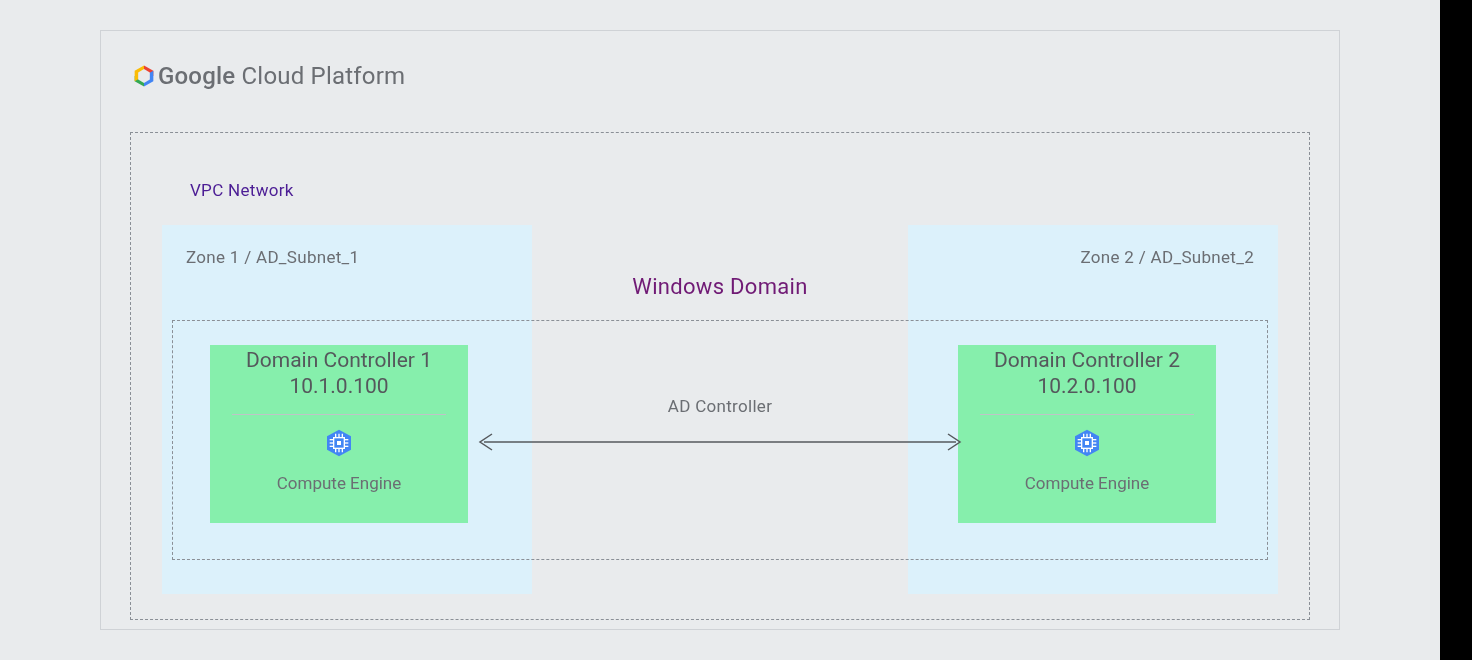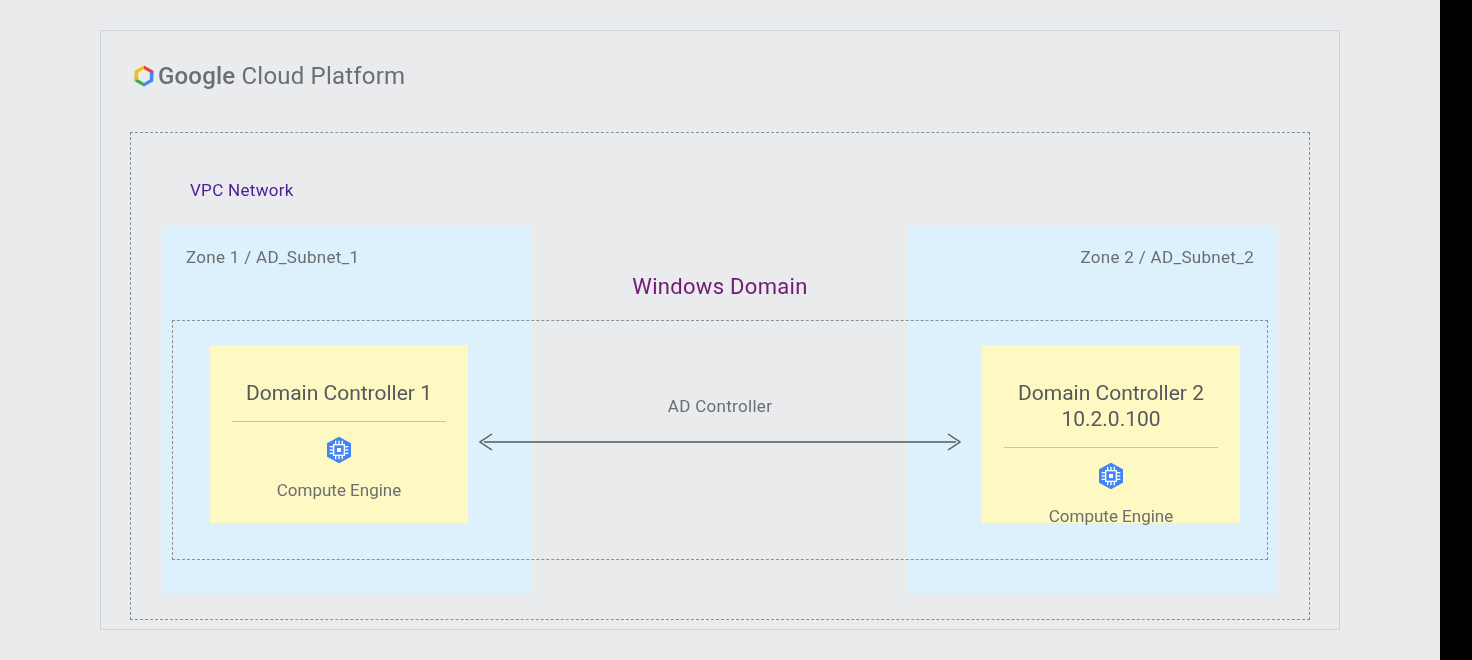--- a/index.html
+++ b/index.html
@@ -89,25 +89,25 @@
     transform: translateX(-50%);
     font-size: 22px;
     color: #701a75;
     letter-spacing: 0.3px;
   }
   .card {
     position: absolute;
     top: 345px;
     width: 258px;
     height: 178px;
-    background: #fef9c3;
-    padding: 36px 22px 0 22px;
+    background: #86efac;
+    padding: 3px 22px 0 22px;
   }
   .card.left  { left: 210px; }
-  .card.right { right: 200px; }
+  .card.right { right: 224px; }
   .card-title { font-size: 21px; color: #55585c; text-align: center; }
   .card-ip    { font-size: 21px; color: #55585c; text-align: center; margin-top: 2px; }
   .card-hr    { border: none; border-top: 1px solid #bfc3c7; margin: 16px 0 12px; }
   .card-foot  { display: flex; align-items: center; gap: 14px; flex-direction: column; }
   .compute-icon { width: 32px; height: 32px; }
   .card-foot-text { font-size: 17px; color: #6b6e73; }
   .ad-replication-label {
     position: absolute;
     top: 396px;
     left: 50%;
@@ -150,20 +150,21 @@
   </div>
   <div class="zone right">
     <div class="zone-label">Zone 2 / AD_Subnet_2</div>
   </div>
 
   <div class="windomain-label">Windows Domain</div>
   <div class="winbox"></div>
 
   <div class="card left">
     <div class="card-title">Domain Controller 1</div>
+    <div class="card-ip">10.1.0.100</div>
     <hr class="card-hr">
     <div class="card-foot">
       <svg class="compute-icon" viewBox="0 0 48 48">
         <polygon points="24,4 42,14 42,34 24,44 6,34 6,14" fill="#4285f4"></polygon>
         <rect x="16" y="16" width="16" height="16" fill="none" stroke="#fff" stroke-width="2"></rect>
         <rect x="21" y="21" width="6" height="6" fill="#fff"></rect>
         <line x1="24" y1="10" x2="24" y2="16" stroke="#fff" stroke-width="2"></line>
         <line x1="19" y1="10" x2="19" y2="16" stroke="#fff" stroke-width="2"></line>
         <line x1="29" y1="10" x2="29" y2="16" stroke="#fff" stroke-width="2"></line>
         <line x1="24" y1="32" x2="24" y2="38" stroke="#fff" stroke-width="2"></line>

